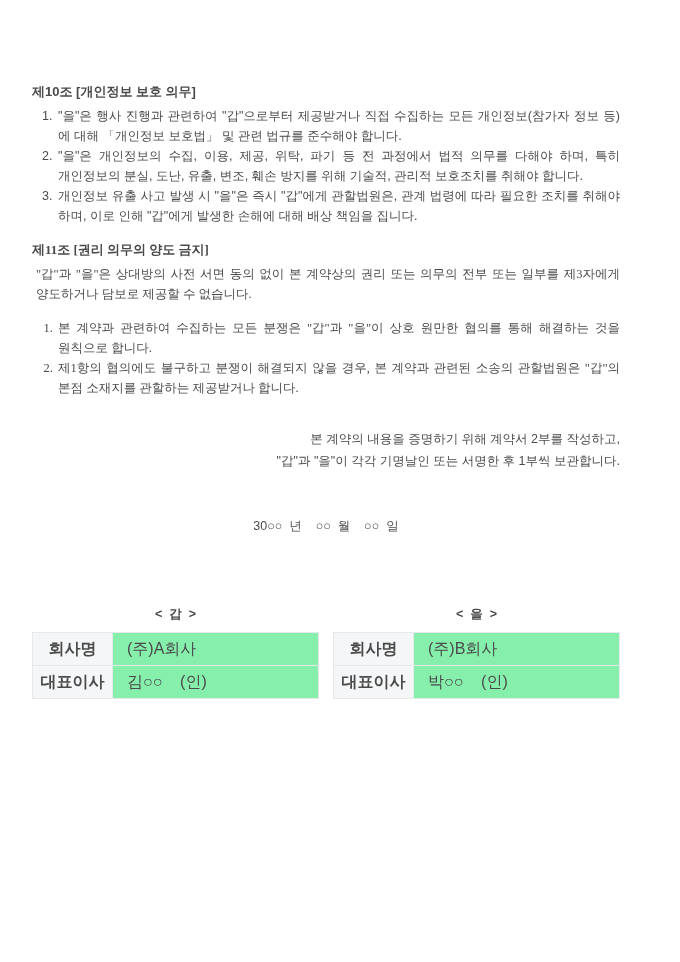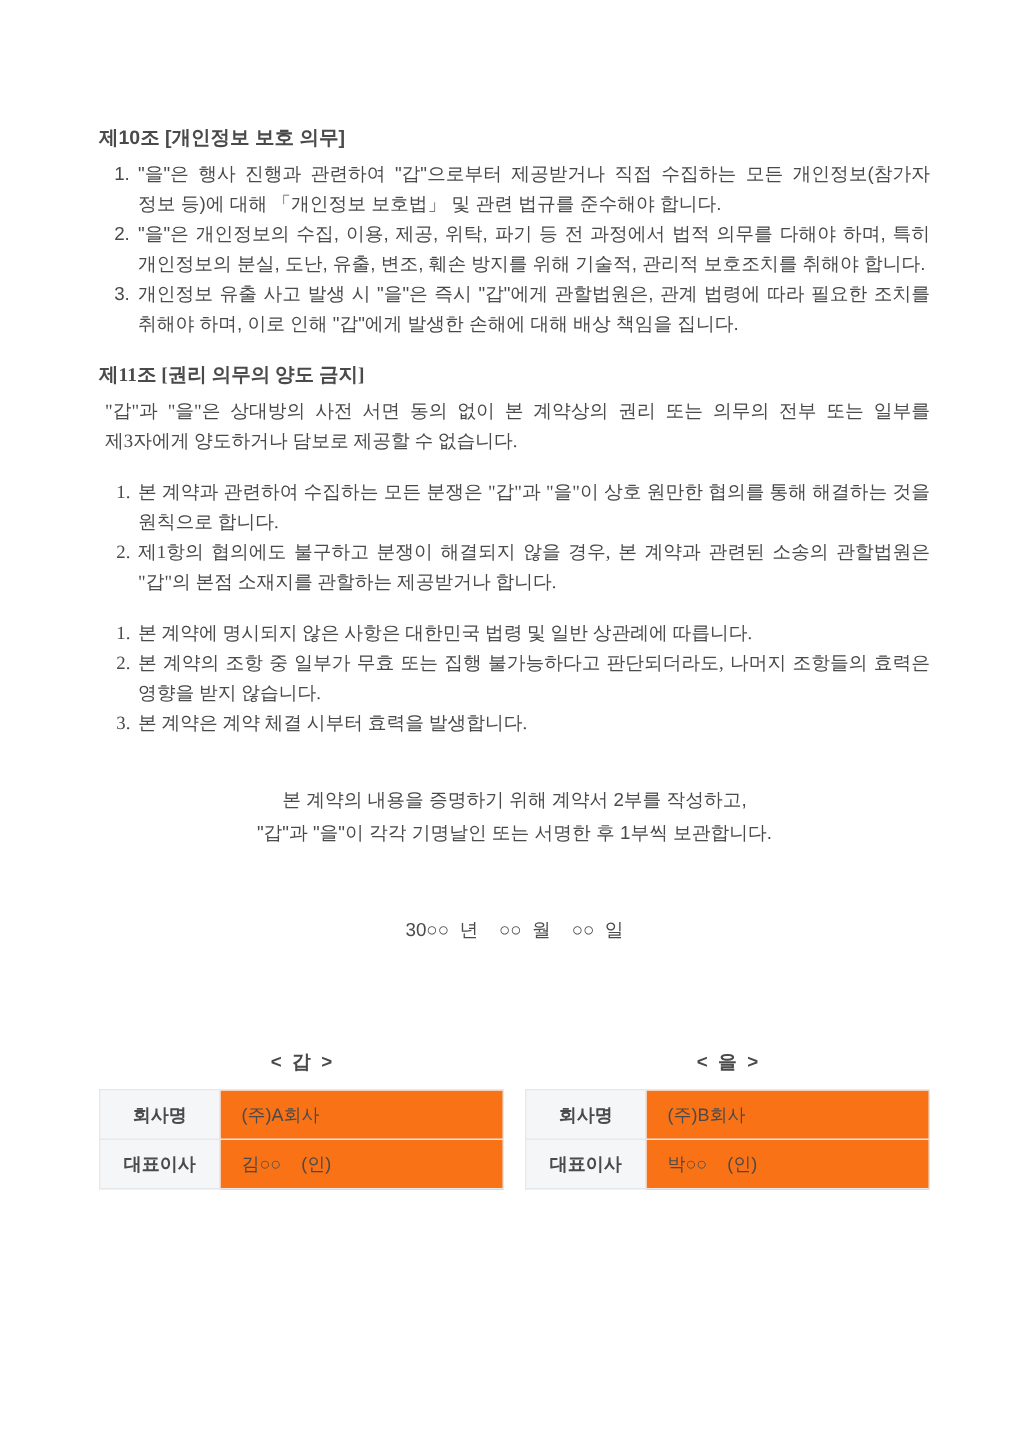--- a/index.html
+++ b/index.html
@@ -6,21 +6,21 @@
   html, body { background: #ffffff; }
   .page {
     width: 680px;
     height: 962px;
     margin: 0 auto;
     background: var(--page-bg, #ffffff);
     color: var(--text-color, #4a4a4a);
     font-family: "Liberation Sans", "DejaVu Sans", sans-serif;
     font-size: 12.5px;
     line-height: 20px;
-    padding: 82px 60px 0 66px;
+    padding: 82px 60px 0 32px;
     overflow: hidden;
     position: relative;
   }
   .section + .section { margin-top: 14px; font-family: Liberation Serif, serif; }
   .section-heading {
     font-size: 13px;
     font-weight: bold;
     margin-bottom: 4px;
     color: var(--text-color, #4a4a4a);
   }
@@ -31,21 +31,21 @@
     word-break: keep-all;
   }
   .clauses li { padding-left: 2px; }
   .para {
     padding-left: 4px;
     text-align: justify;
     word-break: keep-all;
   }
   .closing {
     margin-top: 30px;
-    text-align: center;
+    text-align: right;
     line-height: 22px;
   }
   .date-line {
     margin-top: 44px;
     text-align: center;
     white-space: pre;
   }
   .signatures {
     margin-top: 68px;
     display: flex;
@@ -59,31 +59,31 @@
     white-space: pre;
   }
   .sig-table {
     width: 100%;
     border-collapse: collapse;
     table-layout: fixed;
   }
   .sig-table th, .sig-table td {
     border: 1px solid var(--table-border, #e7e8ea);
     height: 33px;
-    font-size: 12px;
+    font-size: 16px;
     vertical-align: middle;
   }
   .sig-table th {
     width: 80px;
     background: var(--table-header-bg, #f5f6f7);
     font-weight: bold;
     text-align: center;
   }
   .sig-table td {
-    background: #f97316;
+    background: #86efac;
     text-align: left;
     padding-left: 14px;
     white-space: pre-wrap;
   }
 </style>
 </head>
 <body>
 
 <div class="page" style="--page-bg: #ffffff; --text-color: #4a4a4a; --table-header-bg: #f5f6f7; --table-border: #e7e8ea;">
   <div>
@@ -108,27 +108,20 @@
   <section class="section">
     <div>
           <ol class="clauses">
             <li>본 계약과 관련하여 수집하는 모든 분쟁은 "갑"과 "을"이 상호 원만한 협의를 통해 해결하는 것을 원칙으로 합니다.</li>
             <li>제1항의 협의에도 불구하고 분쟁이 해결되지 않을 경우, 본 계약과 관련된 소송의 관할법원은 "갑"의 본점 소재지를 관할하는 제공받거나 합니다.</li>
           </ol>
         </div>
   </section>
 
   <section class="section">
-    <div>
-          <ol class="clauses">
-            <li>본 계약에 명시되지 않은 사항은 대한민국 법령 및 일반 상관례에 따릅니다.</li>
-            <li>본 계약의 조항 중 일부가 무효 또는 집행 불가능하다고 판단되더라도, 나머지 조항들의 효력은 영향을 받지 않습니다.</li>
-            <li>본 계약은 계약 체결 시부터 효력을 발생합니다.</li>
-          </ol>
-        </div>
   </section>
 </div>
 
   <div class="closing">
     <div>본 계약의 내용을 증명하기 위해 계약서 2부를 작성하고,</div>
     <div>"갑"과 "을"이 각각 기명날인 또는 서명한 후 1부씩 보관합니다.</div>
   </div>
 
   <div class="date-line">30○○  년    ○○  월    ○○  일</div>
 

